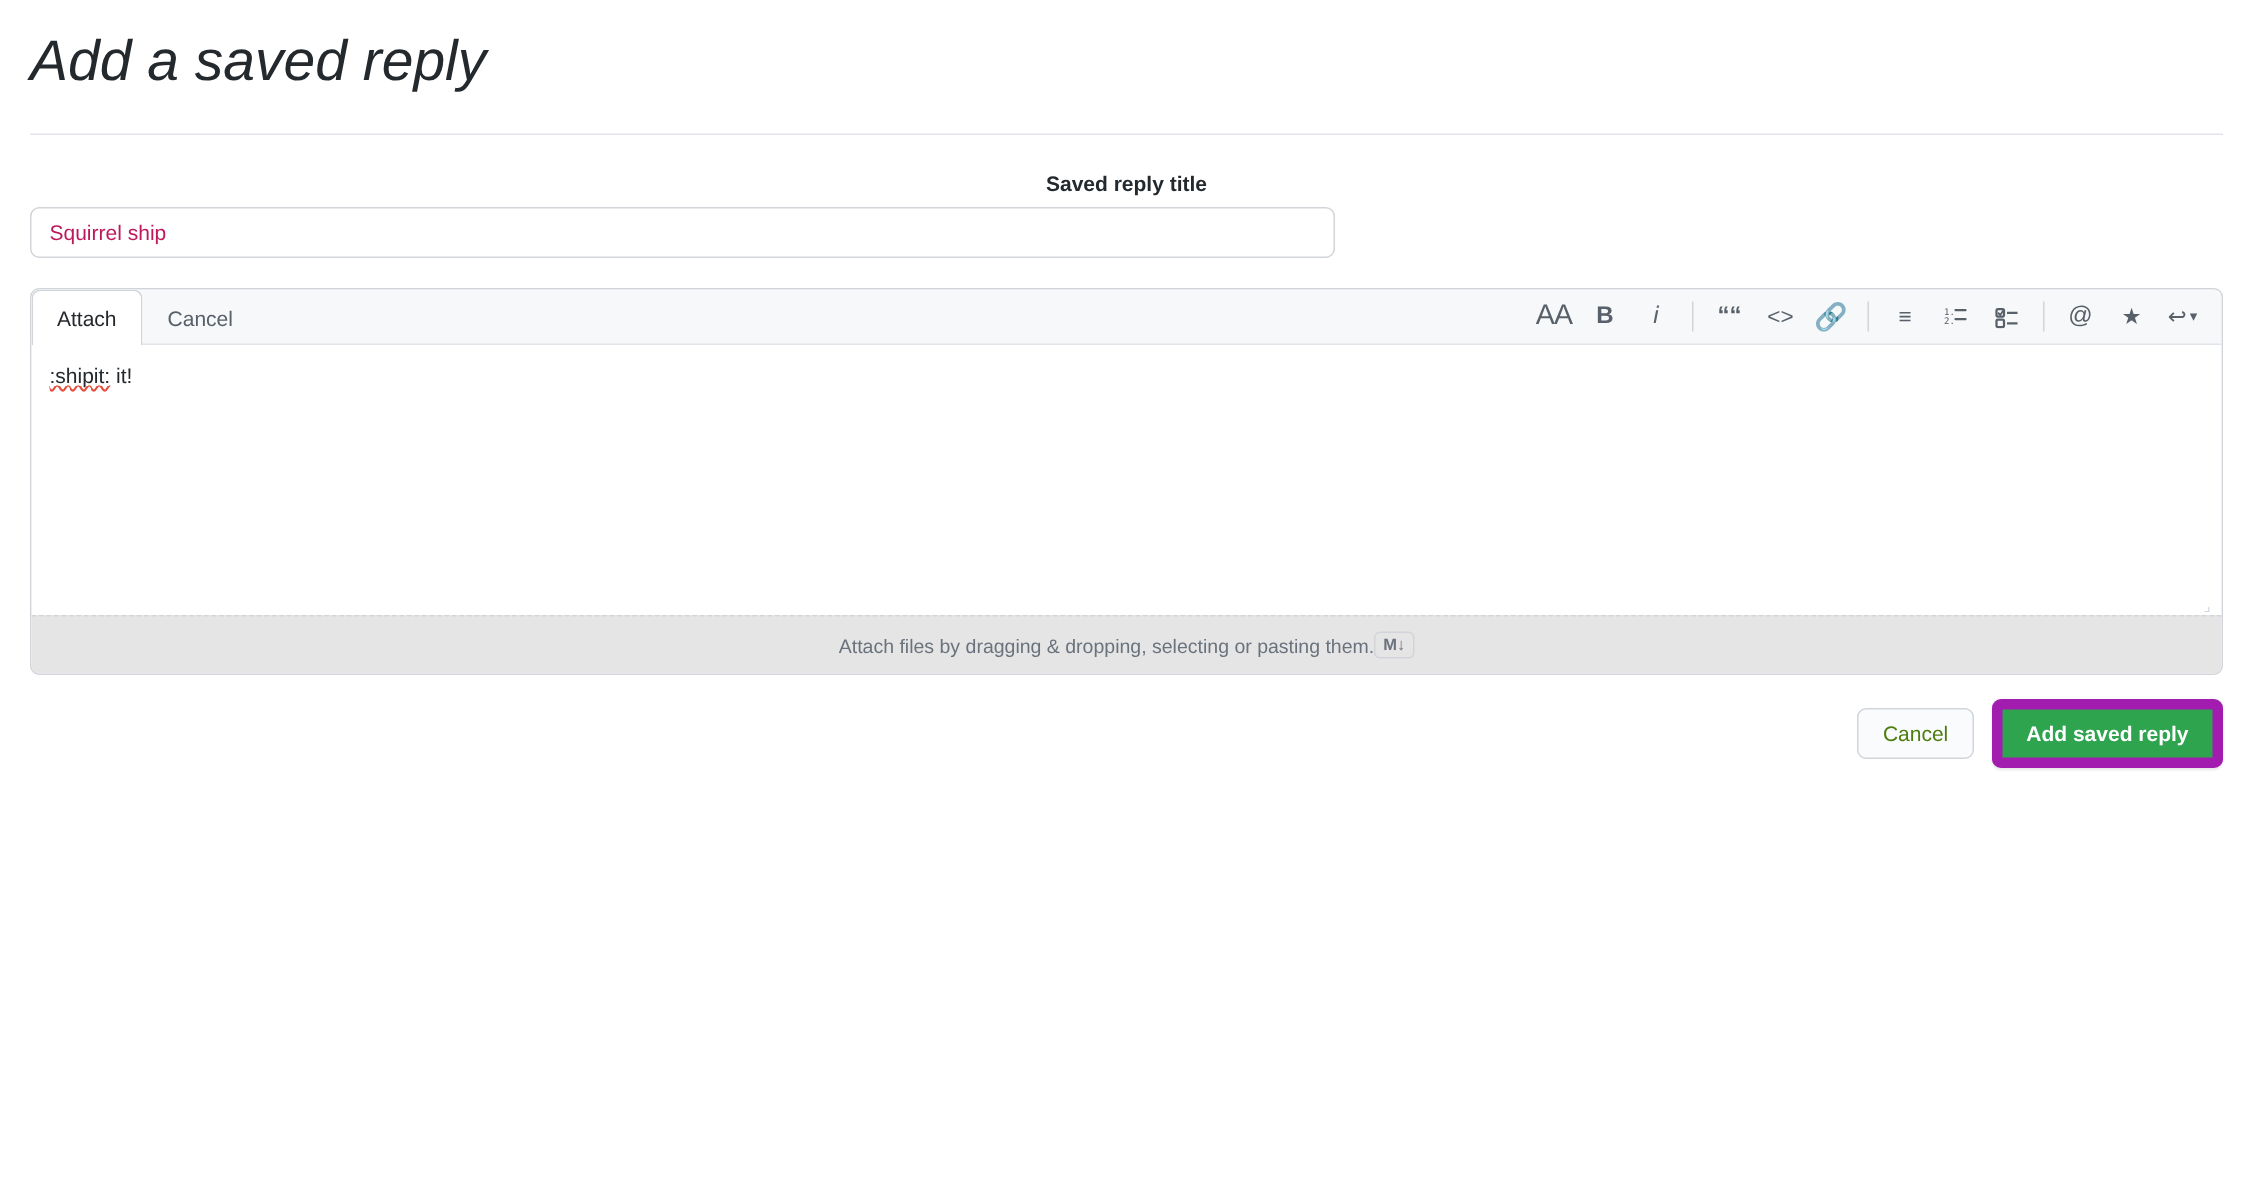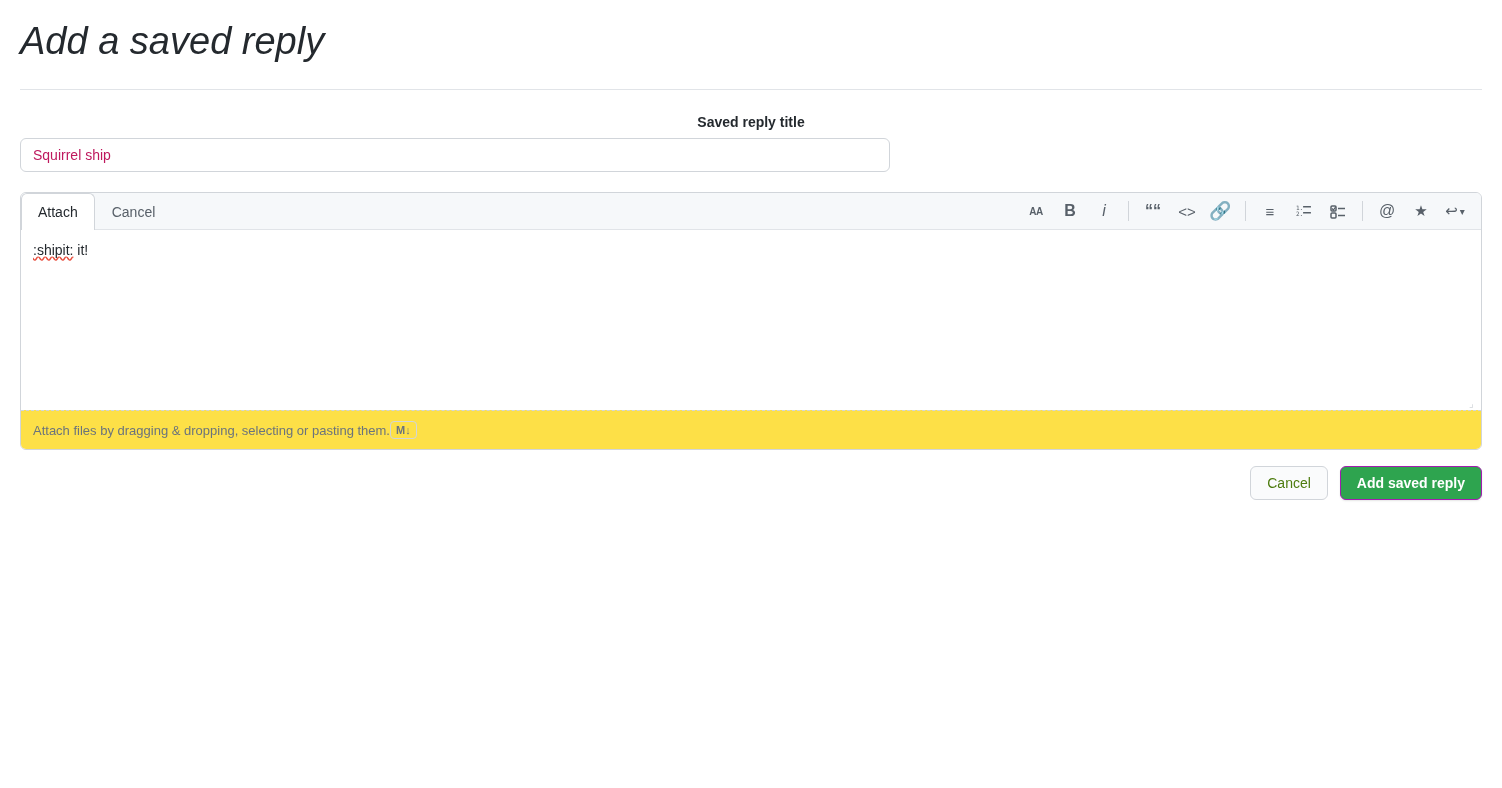--- a/index.html
+++ b/index.html
@@ -121,22 +121,22 @@
       font-weight: 700;
       font-size: 16px;
     }
 
     .toolbar-icon.italic {
       font-style: italic;
       font-size: 16px;
     }
 
     .toolbar-icon.text-size {
-      font-size: 10px;
-      font-weight: 700;
+      font-size: 19px;
+      font-weight: 400;
       letter-spacing: -0.5px;
     }
 
     .toolbar-divider {
       width: 1px;
       height: 20px;
       background: #d1d5da;
       margin: 0 4px;
     }
 
@@ -159,22 +159,22 @@
       text-decoration-style: wavy;
       text-decoration-skip-ink: none;
       margin-top: 40px;
     }
 
     .attach-bar {
       border-top: 1px dashed #d1d5da;
       padding: 10px 12px;
       display: flex;
       align-items: center;
-      justify-content: flex-start;
-      background: #fde047;
+      justify-content: center;
+      background: #e5e5e5;
       color: #6a737d;
       font-size: 13px;
     }
 
     .markdown-badge {
       display: flex;
       align-items: center;
       justify-content: center;
       border: 1px solid #d1d5da;
       border-radius: 4px;
@@ -200,21 +200,21 @@
       border-radius: 6px;
       background: #fafbfc;
       color: #4d7c0f;
       cursor: pointer;
     }
 
     .submit-button {
       padding: 8px 16px;
       font-size: 14px;
       font-weight: 600;
-      border: 1px solid #a21caf;
+      border: 7px solid #a21caf;
       border-radius: 6px;
       background: #2ea44f;
       color: #ffffff;
       cursor: pointer;
       box-shadow: 0 1px 2px rgba(0,0,0,0.1);
     }
 
     .resize-handle {
       position: absolute;
       bottom: 2px;

